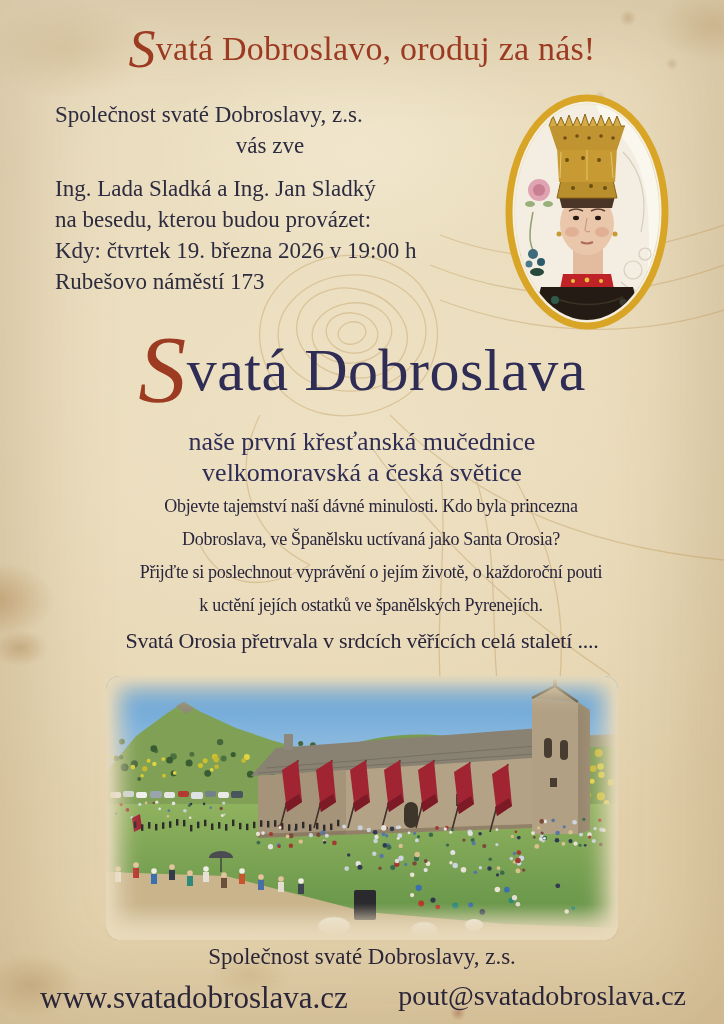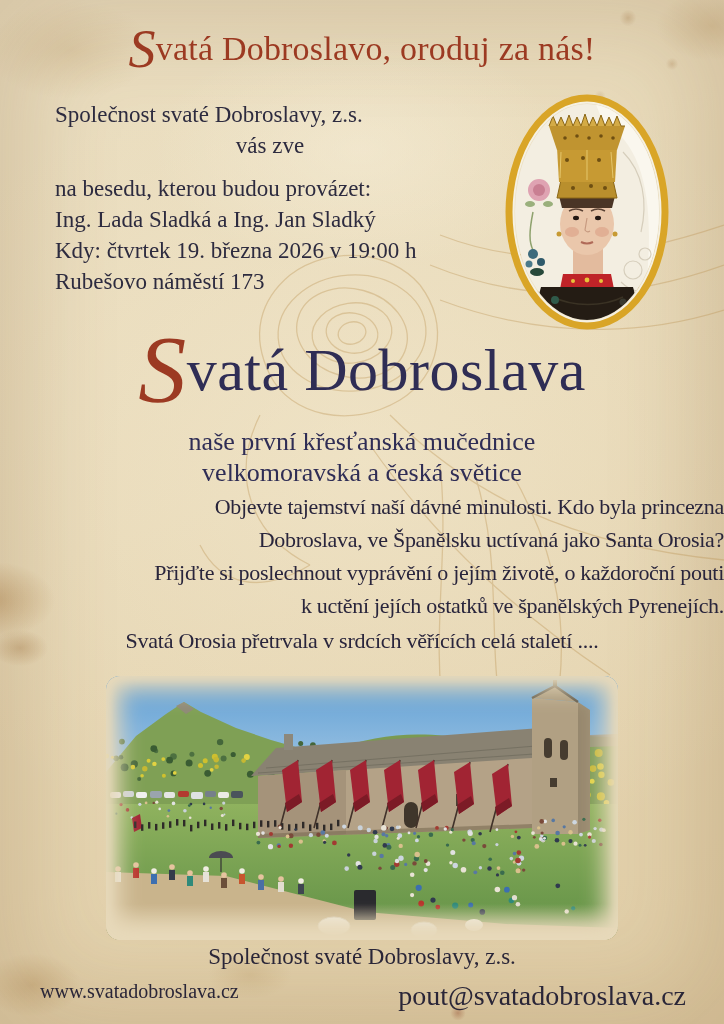--- a/index.html
+++ b/index.html
@@ -35,31 +35,31 @@
   
   .portrait{left:503px;top:92px;width:168px;height:240px;}
   
   .rose{left:140px;top:215px;width:584px;height:510px;pointer-events:none;}
   
   .main-title{left:0;right:0;top:328px;text-align:center;color:#2f2d55;
     font-size:60px;letter-spacing:.5px;}
   .main-title .init{font-size:96px;font-style:italic;color:var(--red);vertical-align:-12px;line-height:0;}
   .subtitle{left:0;right:0;top:426px;text-align:center;color:#2f2d55;font-size:26px;line-height:31px;}
   
-  .body1{left:0;right:0;top:490px;text-align:right;color:#29253c;font-size:22px;
+  .body1{left:0;right:0;top:490px;text-align:center;color:#29253c;font-size:18px;
     line-height:33px;letter-spacing:-0.3px;padding-left:18px;}
   .body2{left:0;right:0;top:628px;text-align:center;color:#29253c;font-size:22px;letter-spacing:-0.2px;}
   
   .photo-wrap{left:106px;top:676px;width:512px;height:264px;border-radius:14px;overflow:hidden;}
   .photo-wrap svg{display:block;}
   .photo-fade{position:absolute;inset:0;border-radius:14px;
     box-shadow: inset 0 0 22px 14px #e7d9ba, inset 0 0 8px 4px rgba(231,217,186,.8);}
   
   .footer-org{left:0;right:0;top:944px;text-align:center;color:#2a2638;font-size:23px;}
-  .footer-web{left:40px;top:980px;color:#2a2638;font-size:20px;}
+  .footer-web{left:40px;top:980px;color:#2a2638;font-size:31px;}
   .footer-mail{right:38px;top:980px;color:#2a2638;font-size:28px;}
   .poster{--red:#9c3a22;}
 </style>
 </head>
 <body>
 
 <div class="poster">
 
   <svg class="abs rose" viewBox="0 0 584 510">
     <g stroke="#b9904f" fill="none" opacity="0.35" stroke-width="1.3">
@@ -83,22 +83,22 @@
       <path d="M120,200 C90,260 110,320 170,350"></path>
       <path d="M170,350 C120,380 80,370 60,330"></path>
     </g>
   </svg>
 
   <h1 class="abs top-title nowrap" style="margin:0;font-weight:normal;"><span class="init">S</span><span>vatá Dobroslavo, oroduj za nás!</span></h1>
 
   <div class="abs invite">
     <div class="nowrap">Společnost svaté Dobroslavy, z.s.</div>
     <div class="center gap">vás zve</div>
+    <div class="nowrap">Ing. Lada Sladká a Ing. Jan Sladký</div>
     <div class="nowrap">na besedu, kterou budou provázet:</div>
-    <div class="nowrap">Ing. Lada Sladká a Ing. Jan Sladký</div>
     <div class="nowrap">Kdy: čtvrtek 19. března 2026 v 19:00 h</div>
     <div class="nowrap">Rubešovo náměstí 173</div>
   </div>
 
   <svg class="abs portrait" viewBox="0 0 168 240">
     <defs>
       <clipPath id="ovalClip">
           <ellipse cx="84" cy="120" rx="72" ry="108"></ellipse>
         </clipPath>
     </defs>

